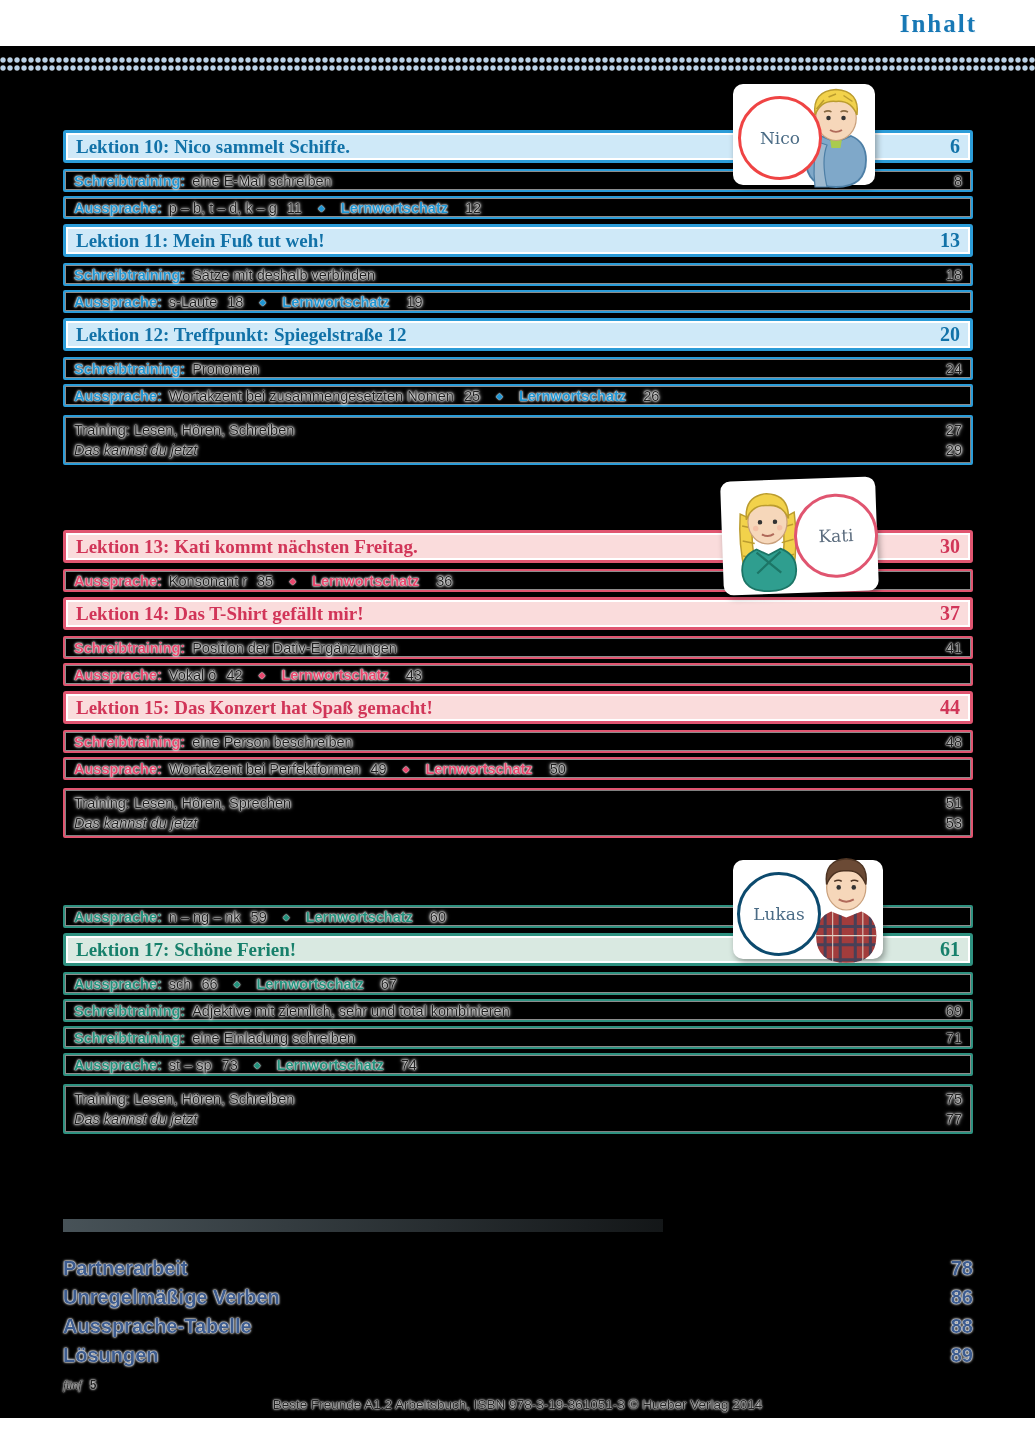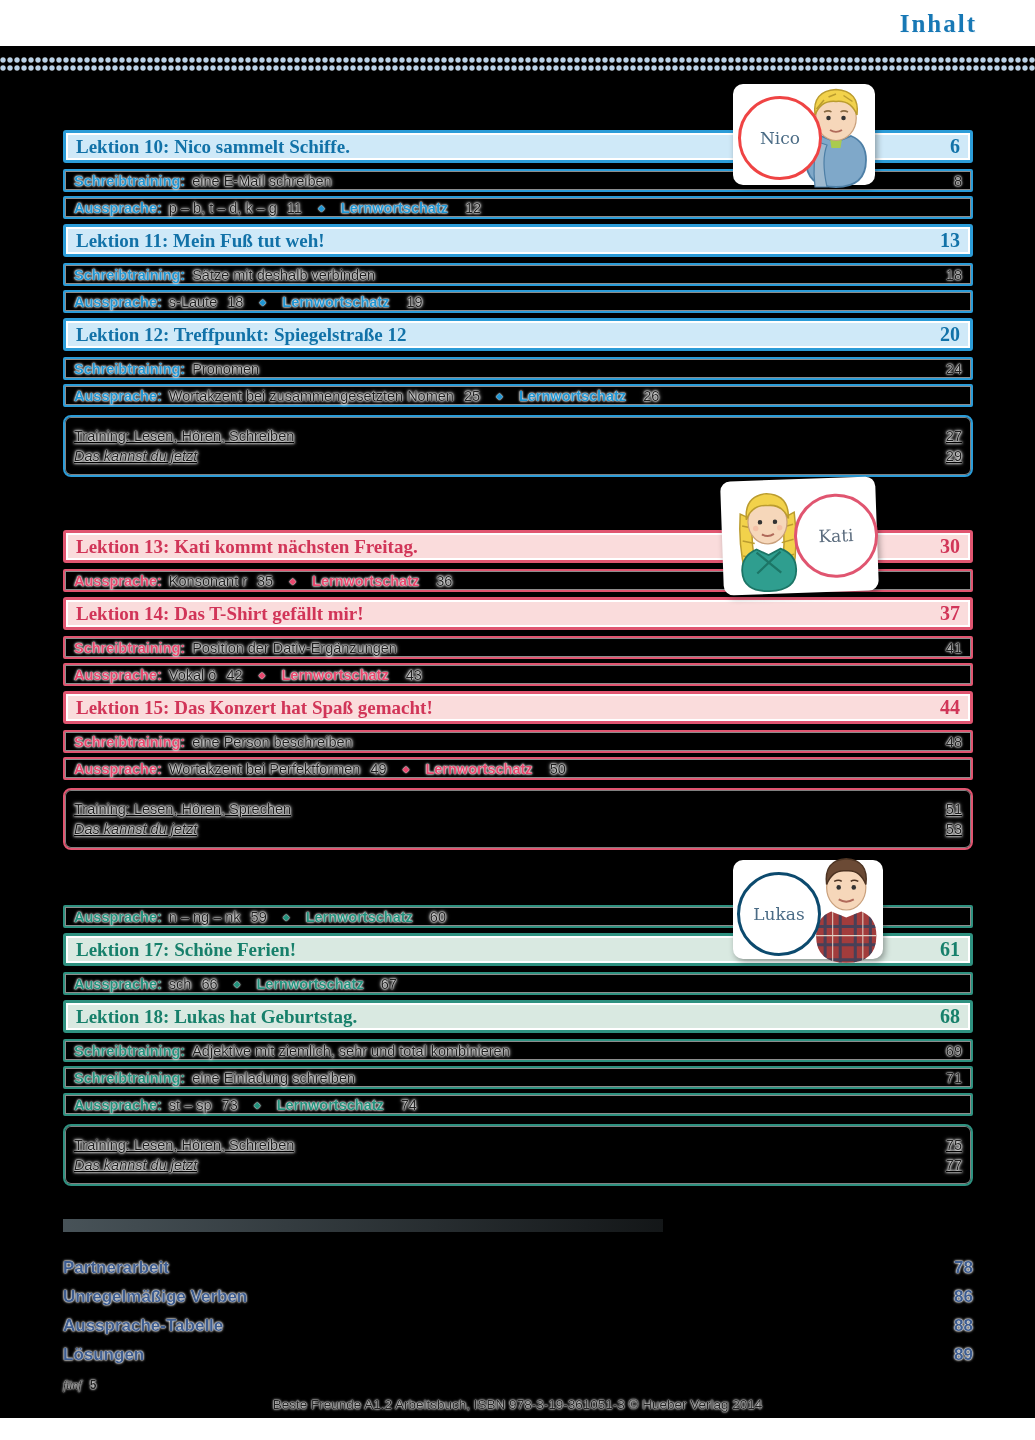--- a/index.html
+++ b/index.html
@@ -70,38 +70,37 @@
   .sub-row .diamond{
     color:var(--accent);font-size:9px;margin:0 16px;
     text-shadow:0 0 1px #fff,0 0 2px #fff;
   }
   .sub-row .right-page{
     margin-left:auto;color:#1e1e1e;
     text-shadow:0 0 1px #fff,0 0 2px #fff,0 0 3px #fff;
   }
 
   .training-box{
-    margin-top:8px;padding:9px 9px;box-sizing:border-box;
-    border:2px solid var(--border);border-radius:8px;
+    margin-top:8px;padding:3px 9px;box-sizing:border-box;
+    border:2px solid var(--border);border-radius:2px;
     box-shadow:inset 0 0 0 1px rgba(255,255,255,.5);
-    text-decoration:underline;
   }
   .training-line{display:flex;align-items:center;height:20px;font-size:14.5px;}
   .training-line .t-page{margin-left:auto;}
   .training-line:last-child .t-text{font-style:italic;}
 
   .shadow-bar{
     position:absolute;left:63px;top:1219px;width:600px;height:13px;z-index:1;
     background:linear-gradient(90deg, rgba(130,150,160,.55), rgba(130,150,160,.15));
   }
 
   
   .appendix{position:absolute;left:63px;top:1257px;width:910px;z-index:2;}
   .appendix-row{display:flex;align-items:center;height:22px;margin-bottom:7px;
-    font-weight:bold;font-size:17px;color:#3d5c8f;
+    font-weight:bold;font-size:20px;color:#3d5c8f;
     text-shadow:0 0 1px #fff,0 0 2px #fff,0 0 3px #fff;}
   .appendix-row .a-page{margin-left:auto;}
 
   
   .footer-page{position:absolute;top:1378px;left:63px;width:840px;text-align:left;z-index:2;
     font-size:12px;color:#222;text-shadow:0 0 1px #fff,0 0 2px #fff,0 0 3px #fff;}
   .footer-page .word{font-family:"Liberation Serif", serif;font-style:italic;margin-right:8px;}
   .footer-page .number{font-weight:bold;}
   .footer-caption{position:absolute;top:1397px;left:0;width:1035px;text-align:center;z-index:2;
     font-size:13.5px;color:#222;text-shadow:0 0 1px #fff,0 0 2px #fff,0 0 3px #fff;}
@@ -277,24 +276,20 @@
         <span class="lesson-title">Lektion 17: Schöne Ferien!</span>
         <span class="lesson-page">61</span>
       </div>
       <div class="sub-row block">
         <span class="part label">Aussprache:</span>
         <span class="part text">sch</span>
         <span class="part num">66</span>
         <span class="part diamond">◆</span>
         <span class="part label">Lernwortschatz</span>
         <span class="part num">67</span>
-      </div>
-      <div class="lesson-header block">
-        <span class="lesson-title">Lektion 18: Lukas hat Geburtstag.</span>
-        <span class="lesson-page">68</span>
       </div>
       <div class="sub-row block">
         <span class="part label">Schreibtraining:</span>
         <span class="part text">Adjektive mit ziemlich, sehr und total kombinieren</span>
         <span class="part right-page">69</span>
       </div>
       <div class="sub-row block">
         <span class="part label">Schreibtraining:</span>
         <span class="part text">eine Einladung schreiben</span>
         <span class="part right-page">71</span>

